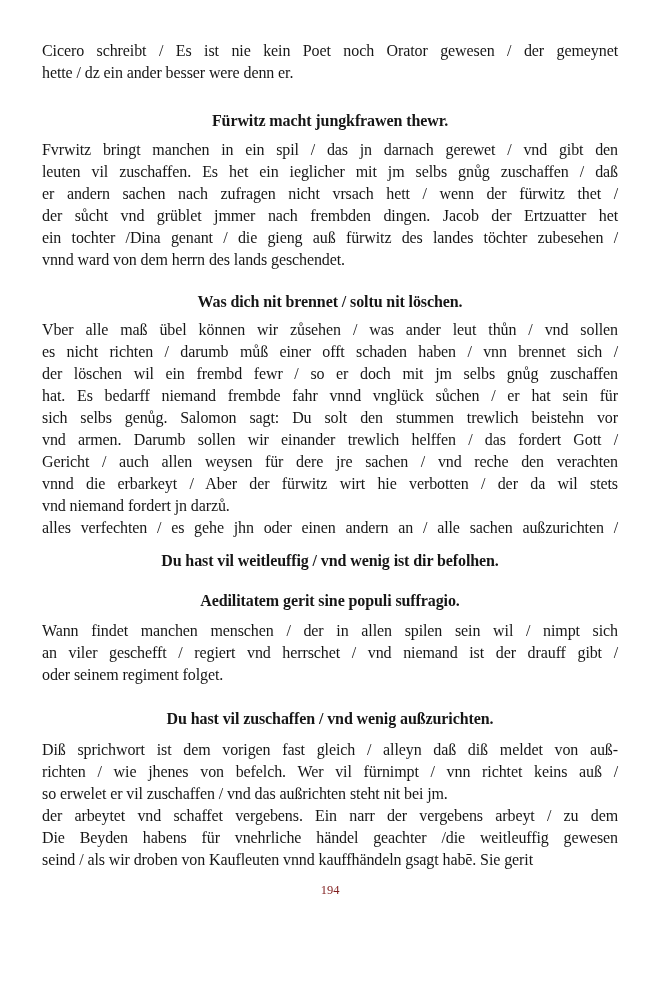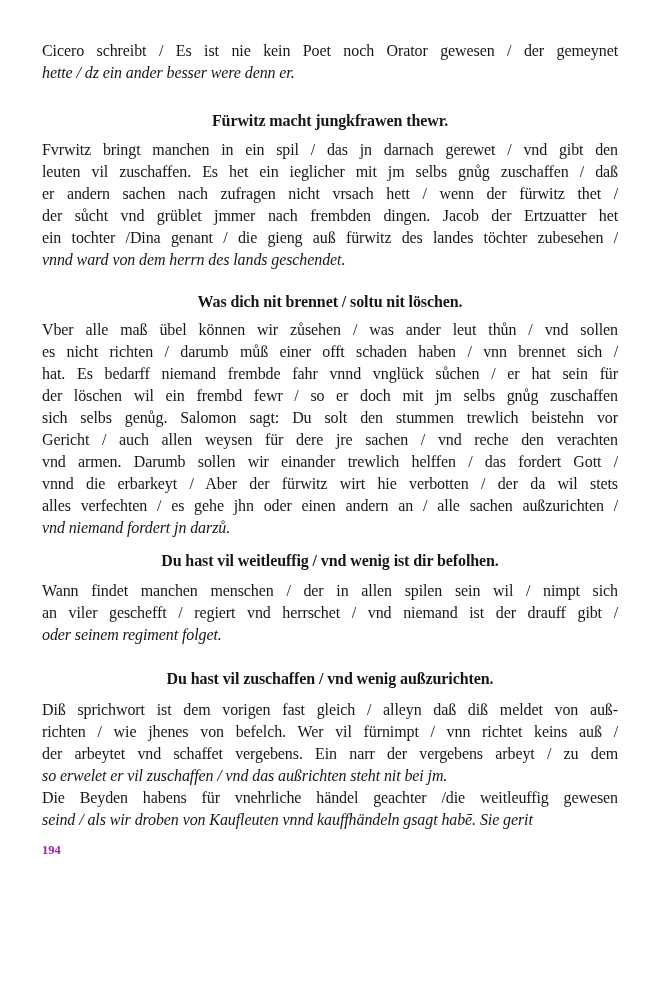--- a/index.html
+++ b/index.html
@@ -23,37 +23,35 @@
     font-size: 16px;
     line-height: 22px;
     letter-spacing: -0.1px;
     white-space: nowrap;
     text-align: justify;
     text-align-last: justify;
   }
   .ln.last {
     text-align: center;
     text-align-last: left;
-    font-style: italic;
   }
   .heading {
     font-size: 16px;
     line-height: 22px;
     font-weight: bold;
     text-align: center;
     margin: 0;
     letter-spacing: -0.1px;
   }
   .pageno {
     font-size: 12.5px;
     line-height: 16px;
     margin-top: 11px;
-    text-align: left;
-    color: #a21caf;
-    font-weight: bold;
+    text-align: center;
+    color: #7f1d1d;
   }
 </style>
 </head>
 <body>
 
 <div class="page">
 
   <p class="para">
     <span class="ln">Cicero schreibt / Es ist nie kein Poet noch Orator gewesen / der gemeynet</span>
     <span class="ln last">hette / dz ein ander besser were denn er.</span>
@@ -68,46 +66,47 @@
     <span class="ln">der sůcht vnd grüblet jmmer nach frembden dingen. Jacob der Ertzuatter het</span>
     <span class="ln">ein tochter /Dina genant / die gieng auß fürwitz des landes töchter zubesehen /</span>
     <span class="ln last">vnnd ward von dem herrn des lands geschendet.</span>
   </p>
 
   <div class="heading" style="margin-top:20px">Was dich nit brennet / soltu nit löschen.</div>
 
   <p class="para" style="margin-top:6px">
     <span class="ln">Vber alle maß übel können wir zůsehen / was ander leut thůn / vnd sollen</span>
     <span class="ln">es nicht richten / darumb můß einer offt schaden haben / vnn brennet sich /</span>
+    <span class="ln">der löschen wil ein frembd fewr / so er doch mit jm selbs gnůg zuschaffen</span>
     <span class="ln">hat. Es bedarff niemand frembde fahr vnnd vnglück sůchen / er hat sein für</span>
-    <span class="ln">der löschen wil ein frembd fewr / so er doch mit jm selbs gnůg zuschaffen</span>
     <span class="ln">sich selbs genůg. Salomon sagt: Du solt den stummen trewlich beistehn vor</span>
+    <span class="ln">vnd armen. Darumb sollen wir einander trewlich helffen / das fordert Gott /</span>
     <span class="ln">Gericht / auch allen weysen für dere jre sachen / vnd reche den verachten</span>
-    <span class="ln">vnd armen. Darumb sollen wir einander trewlich helffen / das fordert Gott /</span>
     <span class="ln">vnnd die erbarkeyt / Aber der fürwitz wirt hie verbotten / der da wil stets</span>
+    <span class="ln last">vnd niemand fordert jn darzů.</span>
     <span class="ln">alles verfechten / es gehe jhn oder einen andern an / alle sachen außzurichten /</span>
-    <span class="ln last">vnd niemand fordert jn darzů.</span>
   </p>
 
   <div class="heading" style="margin-top:11px">Du hast vil weitleuffig / vnd wenig ist dir befolhen.</div>
 
+  <div class="heading" style="margin-top:18px">Aedilitatem gerit sine populi suffragio.</div>
 
   <p class="para" style="margin-top:8px">
     <span class="ln">Wann findet manchen menschen / der in allen spilen sein wil / nimpt sich</span>
     <span class="ln">an viler geschefft / regiert vnd herrschet / vnd niemand ist der drauff gibt /</span>
     <span class="ln last">oder seinem regiment folget.</span>
   </p>
 
   <div class="heading" style="margin-top:22px">Du hast vil zuschaffen / vnd wenig außzurichten.</div>
 
   <p class="para" style="margin-top:9px">
     <span class="ln">Diß sprichwort ist dem vorigen fast gleich / alleyn daß diß meldet von auß-</span>
     <span class="ln">richten / wie jhenes von befelch. Wer vil fürnimpt / vnn richtet keins auß /</span>
+    <span class="ln last">so erwelet er vil zuschaffen / vnd das außrichten steht nit bei jm.</span>
     <span class="ln">der arbeytet vnd schaffet vergebens. Ein narr der vergebens arbeyt / zu dem</span>
-    <span class="ln last">so erwelet er vil zuschaffen / vnd das außrichten steht nit bei jm.</span>
   </p>
 
 
   <p class="para" style="">
     <span class="ln">Die Beyden habens für vnehrliche händel geachter /die weitleuffig gewesen</span>
     <span class="ln last">seind / als wir droben von Kaufleuten vnnd kauffhändeln gsagt habē. Sie gerit</span>
   </p>
 
   <div class="pageno">194</div>
 

